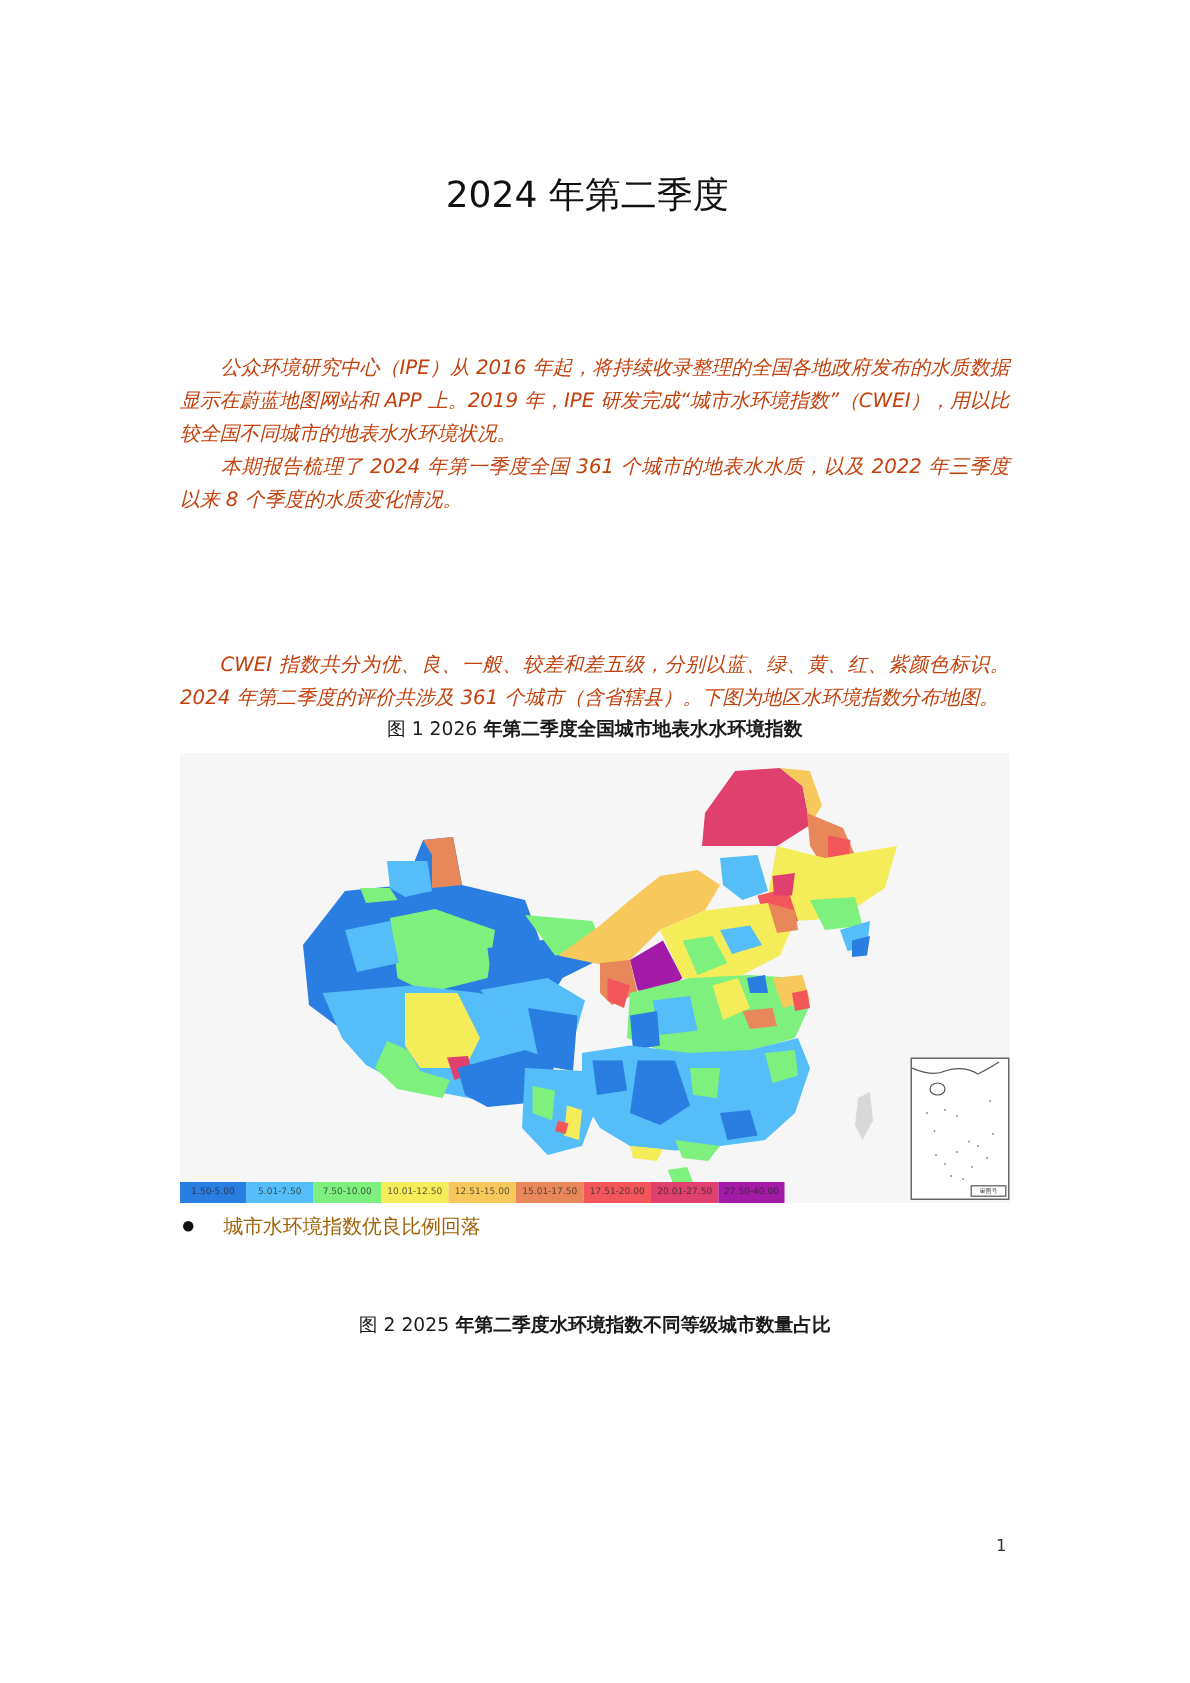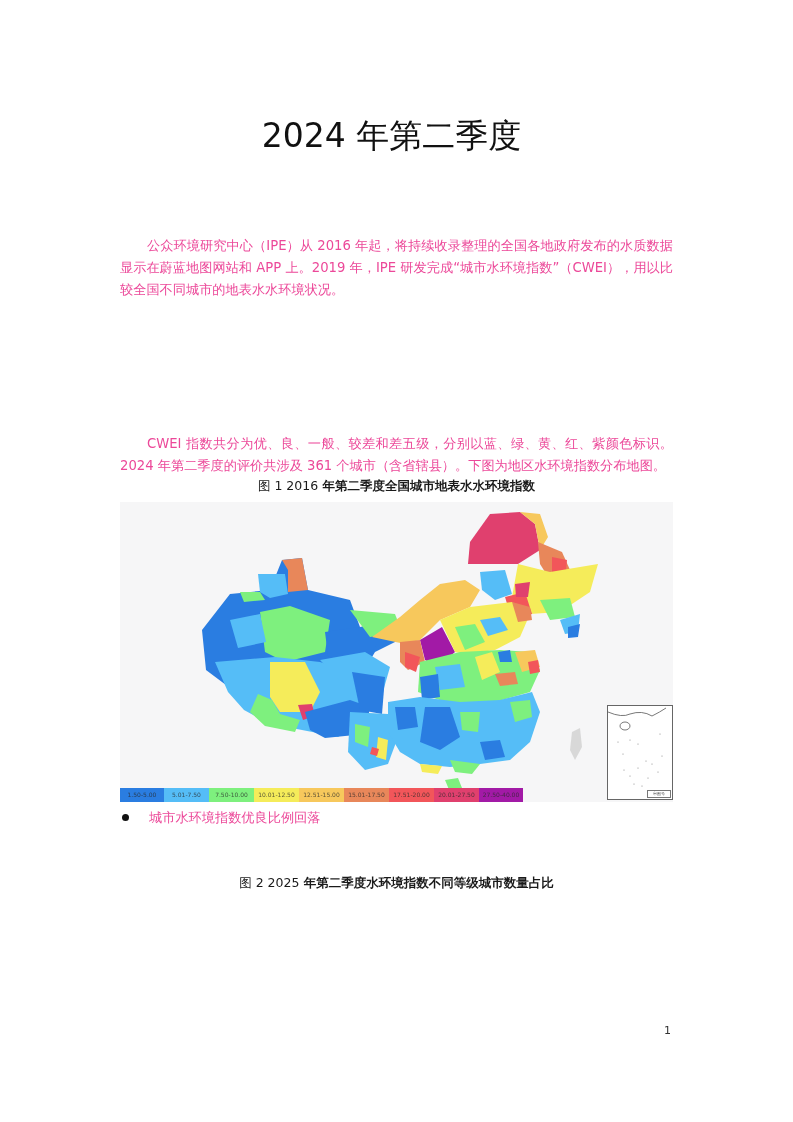--- a/index.html
+++ b/index.html
@@ -1,53 +1,54 @@
 <!DOCTYPE html>
 <html><head>
 <meta charset="utf-8">
 <style>
   html, body { margin: 0; padding: 0; background: #ffffff; }
   body { width: 793px; height: 1122px; position: relative; overflow: hidden;
          font-family: "DejaVu Sans", "Liberation Sans", sans-serif; color: #111; }
   .page { position: absolute; left: 0; top: 0; width: 793px; height: 1122px; }
   .title { position: absolute; left: 0; width: 783px; text-align: center;
-           font-size: 33px; font-weight: normal; letter-spacing: 0px; color: #111; }
+           font-size: 24px; font-weight: normal; letter-spacing: 0px; color: #111; }
   .title.t1 { top: 114px; }
   .title.t2 { top: 172px; }
   .para { position: absolute; left: 120px; width: 553px; font-size: 13.2px;
-          line-height: 22px; text-align: justify; color: #ec4899; }
+          line-height: 22px; text-align: justify; color: #c2410c; font-style: italic; }
   .para .indent { display: inline-block; width: 27px; }
   .h2 { position: absolute; left: 120px; top: 373px; font-size: 19px; font-weight: bold; color: #111; }
   .caption { position: absolute; left: 0; width: 793px; text-align: center; font-size: 12.5px;
              font-weight: bold; color: #1a1a1a; }
   .caption .num { font-weight: normal; }
   .map { position: absolute; left: 120px; top: 502px; width: 553px; height: 300px; background: #f6f6f7; }
   .map svg { position: absolute; left: 0; top: 0; }
   .legend { position: absolute; left: 0; top: 286px; height: 14px; display: flex; }
   .legend .seg { height: 14px; font-size: 6px; line-height: 14px; text-align: center; color: rgba(40,40,40,0.75); }
   .inset { position: absolute; left: 487px; top: 203px; width: 64px; height: 93px; border: 1px solid #666; background: #fff; }
   .inset-label { position: absolute; right: 1px; bottom: 1px; width: 22px; height: 6px; border: 1px solid #777;
                  font-size: 4px; line-height: 6px; text-align: center; color: #444; background: #fff; }
-  .bullet-row { position: absolute; left: 120px; top: 808px; font-size: 13.2px; line-height: 22px; color: #ec4899; font-family: Liberation Mono, monospace; }
+  .bullet-row { position: absolute; left: 120px; top: 808px; font-size: 13.2px; line-height: 22px; color: #a16207; }
   .bullet-dot { display: inline-block; width: 7px; height: 7px; border-radius: 50%; background: #111; margin: 0 20px 2px 2px; vertical-align: middle; }
   .pagenum { position: absolute; left: 664px; top: 1024px; font-size: 11px; color: #333; }
 </style>
 </head>
 <body>
 
 <div class="page">
 
   <div class="title t1">2024 年第二季度</div>
 
   <div class="para" style="top:235px;"><span class="indent"></span><span>公众环境研究中心（IPE）从 2016 年起，将持续收录整理的全国各地政府发布的水质数据显示在蔚蓝地图网站和 APP 上。2019 年，IPE 研发完成“城市水环境指数”（CWEI），用以比较全国不同城市的地表水水环境状况。</span></div>
+  <div class="para" style="top:301px;"><span class="indent"></span><span>本期报告梳理了 2024 年第一季度全国 361 个城市的地表水水质，以及 2022 年三季度以来 8 个季度的水质变化情况。</span></div>
 
 
   <div class="para" style="top:433px;"><span class="indent"></span><span>CWEI 指数共分为优、良、一般、较差和差五级，分别以蓝、绿、黄、红、紫颜色标识。2024 年第二季度的评价共涉及 361 个城市（含省辖县）。下图为地区水环境指数分布地图。</span></div>
 
-  <div class="caption" style="top:478px;"><span class="num">图  1 2016</span><span> 年第二季度全国城市地表水水环境指数</span></div>
+  <div class="caption" style="top:478px;"><span class="num">图  1 2026</span><span> 年第二季度全国城市地表水水环境指数</span></div>
 
   <div class="map">
     <svg width="553" height="300" viewBox="0 0 553 300">
 
       <path d="M82,128 L110,92 L150,88 L162,58 L182,56 L188,88 L230,98 L240,125 L275,118 L285,135 L255,150 L240,175 L215,190 L188,196 L150,200 L110,186 L86,168 Z" fill="#2a7de1"></path>
       <path d="M168,68 L162,58 L182,56 L188,88 L168,90 Z" fill="#e8875a"></path>
       <path d="M138,72 L165,72 L168,92 L150,96 L140,90 Z" fill="#55bdf7"></path>
       <path d="M120,90 L140,90 L145,98 L124,100 Z" fill="#7ef07e"></path>
       <path d="M140,110 L170,104 L210,118 L205,150 L165,160 L145,150 Z" fill="#7ef07e"></path>
       <path d="M110,118 L140,112 L146,140 L118,146 Z" fill="#55bdf7"></path>

